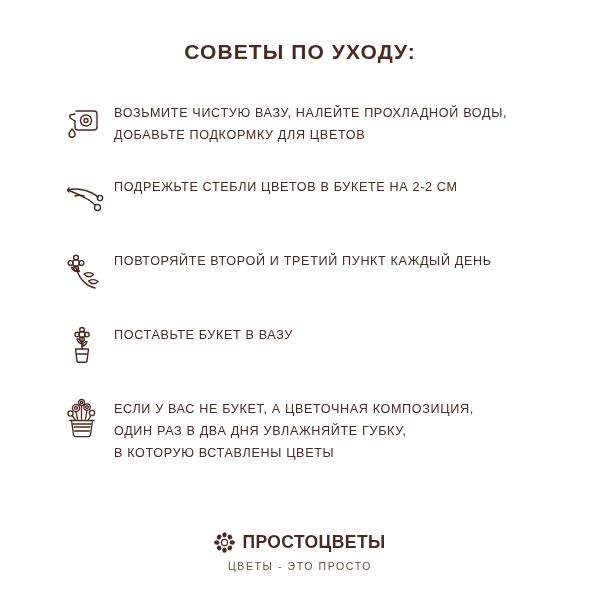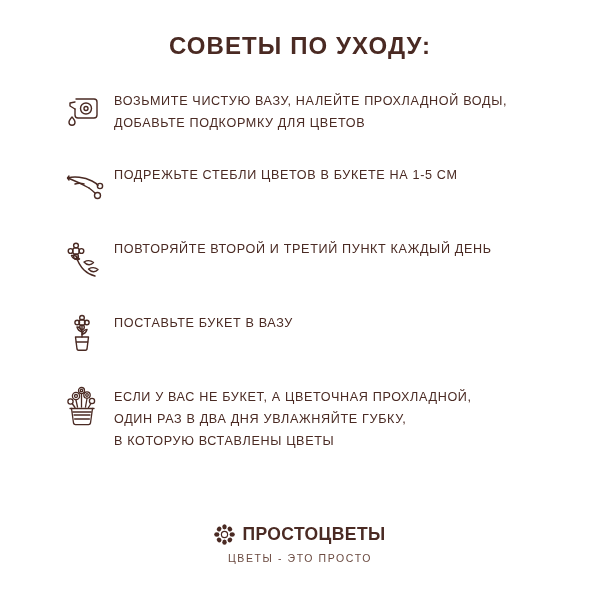--- a/index.html
+++ b/index.html
@@ -16,25 +16,25 @@
   }
   .page {
     position: relative;
     width: 600px;
     height: 600px;
     box-sizing: border-box;
     padding: 0;
   }
   .title {
     text-align: center;
-    font-size: 24px;
+    font-size: 21px;
     font-weight: bold;
     letter-spacing: 1.1px;
     color: #4a2a23;
-    margin: 0;
+    margin: 8px;
     padding-top: 32px;
     padding-bottom: 10px;
   }
   .tips {
     margin: 0;
     padding: 16px 40px 0 52px;
     list-style: none;
   }
   .tip {
     display: flex;
@@ -115,21 +115,21 @@
         <svg width="42" height="42" viewBox="0 0 42 42" fill="none" stroke="#4a2a23" stroke-width="1.4" stroke-linecap="round" stroke-linejoin="round">
           <path d="M6 13 C12 11 22 12 30 16 C33 17.5 35 19 36 20.5"></path>
           <path d="M6 13 C11 15 20 19 27 23"></path>
           <path d="M7 11 L5.5 13 L7 15"></path>
           <path d="M27 23 C29 24.5 31 26 33 28"></path>
           <circle cx="35.5" cy="30.5" r="3"></circle>
           <circle cx="38" cy="21" r="2.6"></circle>
           <path d="M13 19 C16 18 19 18 22 19"></path>
         </svg>
       </span>
-      <span class="tip-text">ПОДРЕЖЬТЕ СТЕБЛИ ЦВЕТОВ В БУКЕТЕ НА 1-5 СМ</span>
+      <span class="tip-text">ПОДРЕЖЬТЕ СТЕБЛИ ЦВЕТОВ В БУКЕТЕ НА 2-2 СМ</span>
     </li>
 
     <li class="tip">
       <span class="tip-icon">
         <svg width="42" height="42" viewBox="0 0 42 42" fill="none" stroke="#4a2a23" stroke-width="1.4" stroke-linecap="round" stroke-linejoin="round">
           <circle cx="14" cy="12" r="3.4"></circle>
           <circle cx="14" cy="6.6" r="2.4"></circle>
           <circle cx="19.4" cy="12" r="2.4"></circle>
           <circle cx="14" cy="17.4" r="2.4"></circle>
           <circle cx="8.6" cy="12" r="2.4"></circle>
@@ -176,21 +176,21 @@
           <path d="M20.5 9 L20.5 22"></path>
           <path d="M11.5 19 L14 22.5"></path>
           <path d="M30 18.5 L27.5 22.5"></path>
           <path d="M9 23.5 L33 23.5"></path>
           <path d="M10.5 23.5 L12.5 38 A2 2 0 0 0 14.5 39.6 L27.5 39.6 A2 2 0 0 0 29.5 38 L31.5 23.5"></path>
           <path d="M13 30 L29 30"></path>
           <path d="M11.8 27 L30.2 27"></path>
           <path d="M13.6 34 L28.4 34"></path>
         </svg>
       </span>
-      <span class="tip-text">ЕСЛИ У ВАС НЕ БУКЕТ, А ЦВЕТОЧНАЯ ПРОХЛАДНОЙ,
+      <span class="tip-text">ЕСЛИ У ВАС НЕ БУКЕТ, А ЦВЕТОЧНАЯ КОМПОЗИЦИЯ,
 ОДИН РАЗ В ДВА ДНЯ УВЛАЖНЯЙТЕ ГУБКУ,
 В КОТОРУЮ ВСТАВЛЕНЫ ЦВЕТЫ</span>
     </li>
 
   </ul>
 
   <div class="footer">
     <div class="brand-row">
       <span>
         <svg width="21" height="21" viewBox="0 0 21 21" fill="#4a2a23">

